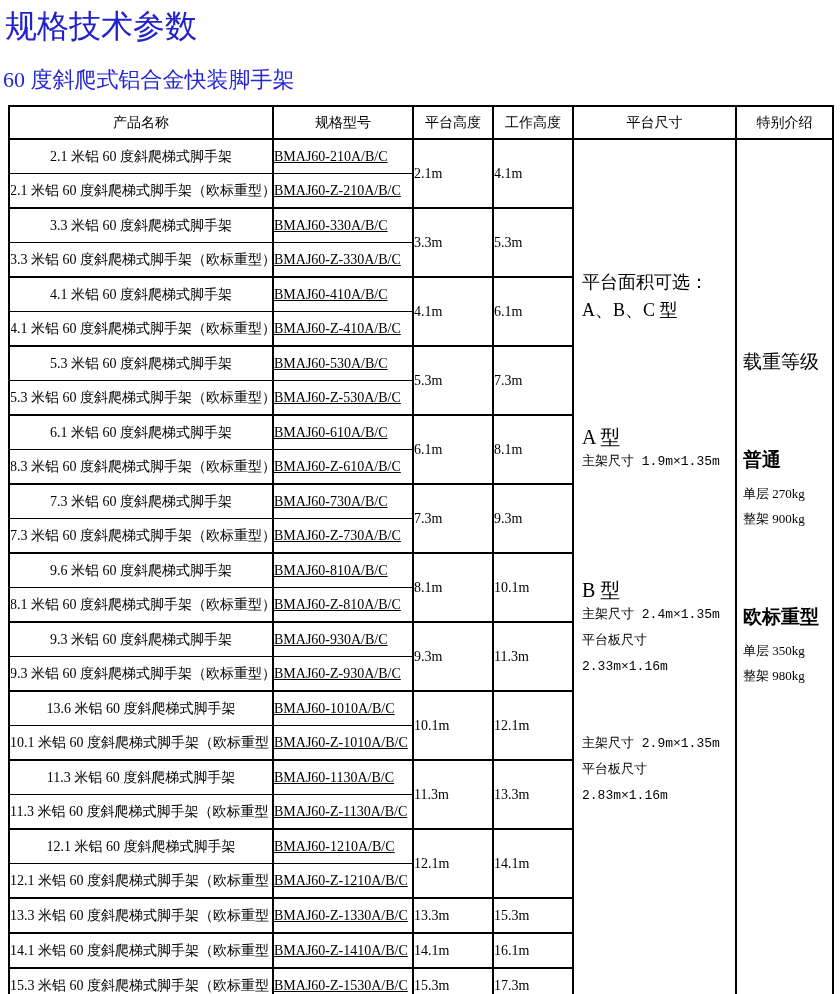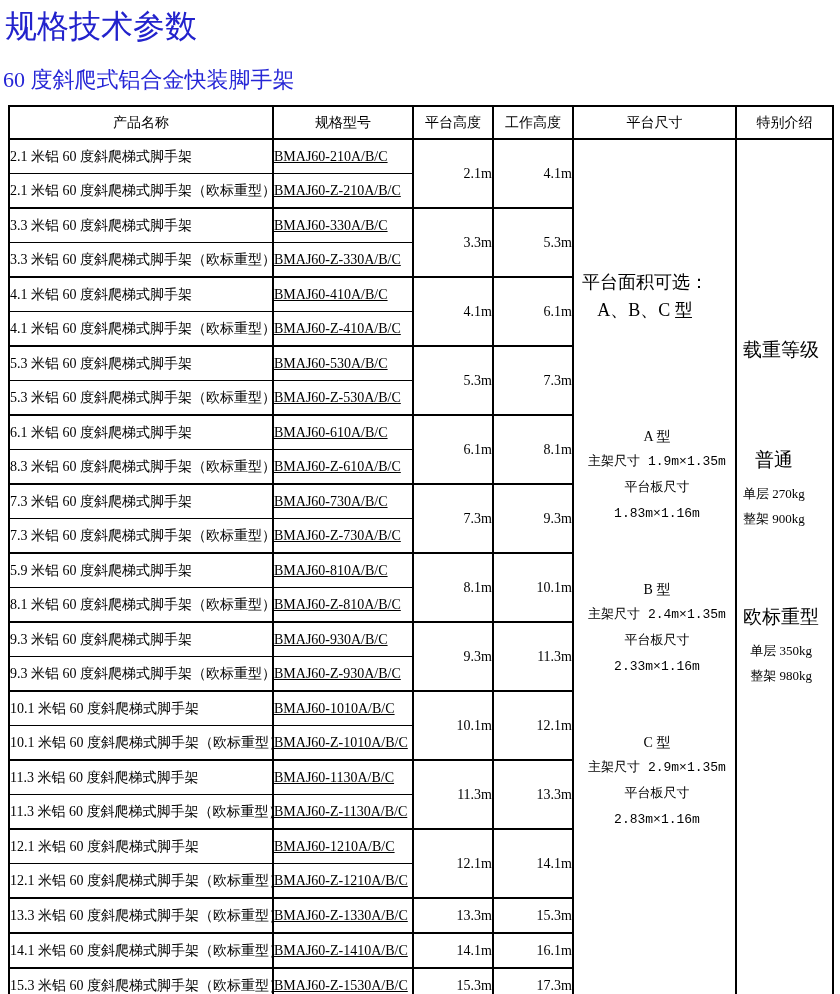--- a/index.html
+++ b/index.html
@@ -35,36 +35,36 @@
     border-top-width: 1px; border-bottom-width: 1px;
     padding: 0;
     font-weight: normal;
     font-size: 14px;
     height: 33px;
     overflow: hidden;
     white-space: nowrap;
   }
   table.spec thead th { text-align: center; border-bottom-width: 2px; height: 31px; }
   table.spec tr.grp td { border-top-width: 2px; }
-  td.c-name  { text-align: left; padding-left: 10px; }
+  td.c-name  { text-align: center; padding-left: 10px; border-radius: 13px; }
   td.c-model { text-align: left; padding-left: 14px; font-size: 14px; text-decoration: underline; }
-  td.c-h     { text-align: right; font-size: 13px; }
+  td.c-h     { text-align: left; font-size: 13px; }
   td.c-size, td.c-spec { background: #fff; }
 
   
   .overlay { position: absolute; top: 138px; }
   .size-overlay { left: 582px; width: 150px; }
   .spec-overlay { left: 743px; width: 86px; }
-  .abs { position: absolute; left: 0; text-align: center; }
+  .abs { position: absolute; left: 0; }
 
   .size-intro { font-size: 18px; line-height: 28px; }
-  .type-label { font-size: 14px; line-height: 24px; }
+  .type-label { font-size: 20px; line-height: 24px; }
   .type-detail { font-size: 13px; line-height: 26px; font-family: Liberation Mono, monospace; }
   .spec-heading { font-size: 19px; line-height: 24px; }
-  .grade-label { font-size: 19px; line-height: 24px; margin-bottom: 9px; }
+  .grade-label { font-size: 19px; line-height: 24px; margin-bottom: 9px; font-weight: bold; }
   .grade-detail { font-size: 13px; line-height: 25px; }
 </style>
 </head>
 <body>
 
 <div class="page">
 
   <h1 class="page-title">规格技术参数</h1>
   <h2 class="page-subtitle">60 度斜爬式铝合金快装脚手架</h2>
 
@@ -144,41 +144,41 @@
           <td class="c-name">7.3 米铝 60 度斜爬梯式脚手架</td>
           <td class="c-model">BMAJ60-730A/B/C</td>
           <td class="c-h" rowspan="2">7.3m</td>
           <td class="c-h" rowspan="2">9.3m</td>
         </tr>
         <tr>
           <td class="c-name">7.3 米铝 60 度斜爬梯式脚手架（欧标重型）</td>
           <td class="c-model">BMAJ60-Z-730A/B/C</td>
         </tr>
         <tr class="grp">
-          <td class="c-name">5.9 米铝 60 度斜爬梯式脚手架</td>
+          <td class="c-name">9.6 米铝 60 度斜爬梯式脚手架</td>
           <td class="c-model">BMAJ60-810A/B/C</td>
           <td class="c-h" rowspan="2">8.1m</td>
           <td class="c-h" rowspan="2">10.1m</td>
         </tr>
         <tr>
           <td class="c-name">8.1 米铝 60 度斜爬梯式脚手架（欧标重型）</td>
           <td class="c-model">BMAJ60-Z-810A/B/C</td>
         </tr>
         <tr class="grp">
           <td class="c-name">9.3 米铝 60 度斜爬梯式脚手架</td>
           <td class="c-model">BMAJ60-930A/B/C</td>
           <td class="c-h" rowspan="2">9.3m</td>
           <td class="c-h" rowspan="2">11.3m</td>
         </tr>
         <tr>
           <td class="c-name">9.3 米铝 60 度斜爬梯式脚手架（欧标重型）</td>
           <td class="c-model">BMAJ60-Z-930A/B/C</td>
         </tr>
         <tr class="grp">
-          <td class="c-name">10.1 米铝 60 度斜爬梯式脚手架</td>
+          <td class="c-name">13.6 米铝 60 度斜爬梯式脚手架</td>
           <td class="c-model">BMAJ60-1010A/B/C</td>
           <td class="c-h" rowspan="2">10.1m</td>
           <td class="c-h" rowspan="2">12.1m</td>
         </tr>
         <tr>
           <td class="c-name">10.1 米铝 60 度斜爬梯式脚手架（欧标重型）</td>
           <td class="c-model">BMAJ60-Z-1010A/B/C</td>
         </tr>
         <tr class="grp">
           <td class="c-name">11.3 米铝 60 度斜爬梯式脚手架</td>
@@ -222,36 +222,34 @@
   </table>
 
   <div class="overlay size-overlay">
     <div class="abs size-intro" style="top:130px">
       <div>平台面积可选：</div>
       <div>A、B、C 型</div>
     </div>
     <div class="abs" style="top:287px">
       <div class="type-label">A 型</div>
       <div class="type-detail">主架尺寸 1.9m×1.35m</div>
-      <div class="type-detail">平台板尺寸 1.83m×1.16m</div>
     </div>
     <div class="abs" style="top:440px">
       <div class="type-label">B 型</div>
       <div class="type-detail">主架尺寸 2.4m×1.35m</div>
       <div class="type-detail">平台板尺寸 2.33m×1.16m</div>
     </div>
     <div class="abs" style="top:593px">
-      <div class="type-label">C 型</div>
       <div class="type-detail">主架尺寸 2.9m×1.35m</div>
       <div class="type-detail">平台板尺寸 2.83m×1.16m</div>
     </div>
   </div>
 
   <div class="overlay spec-overlay">
-    <div class="abs spec-heading" style="top:200px">载重等级</div>
+    <div class="abs spec-heading" style="top:212px">载重等级</div>
     <div class="abs" style="top:310px">
       <div class="grade-label">普通</div>
       <div class="grade-detail">单层 270kg</div>
       <div class="grade-detail">整架 900kg</div>
     </div>
     <div class="abs" style="top:467px">
       <div class="grade-label">欧标重型</div>
       <div class="grade-detail">单层 350kg</div>
       <div class="grade-detail">整架 980kg</div>
     </div>

